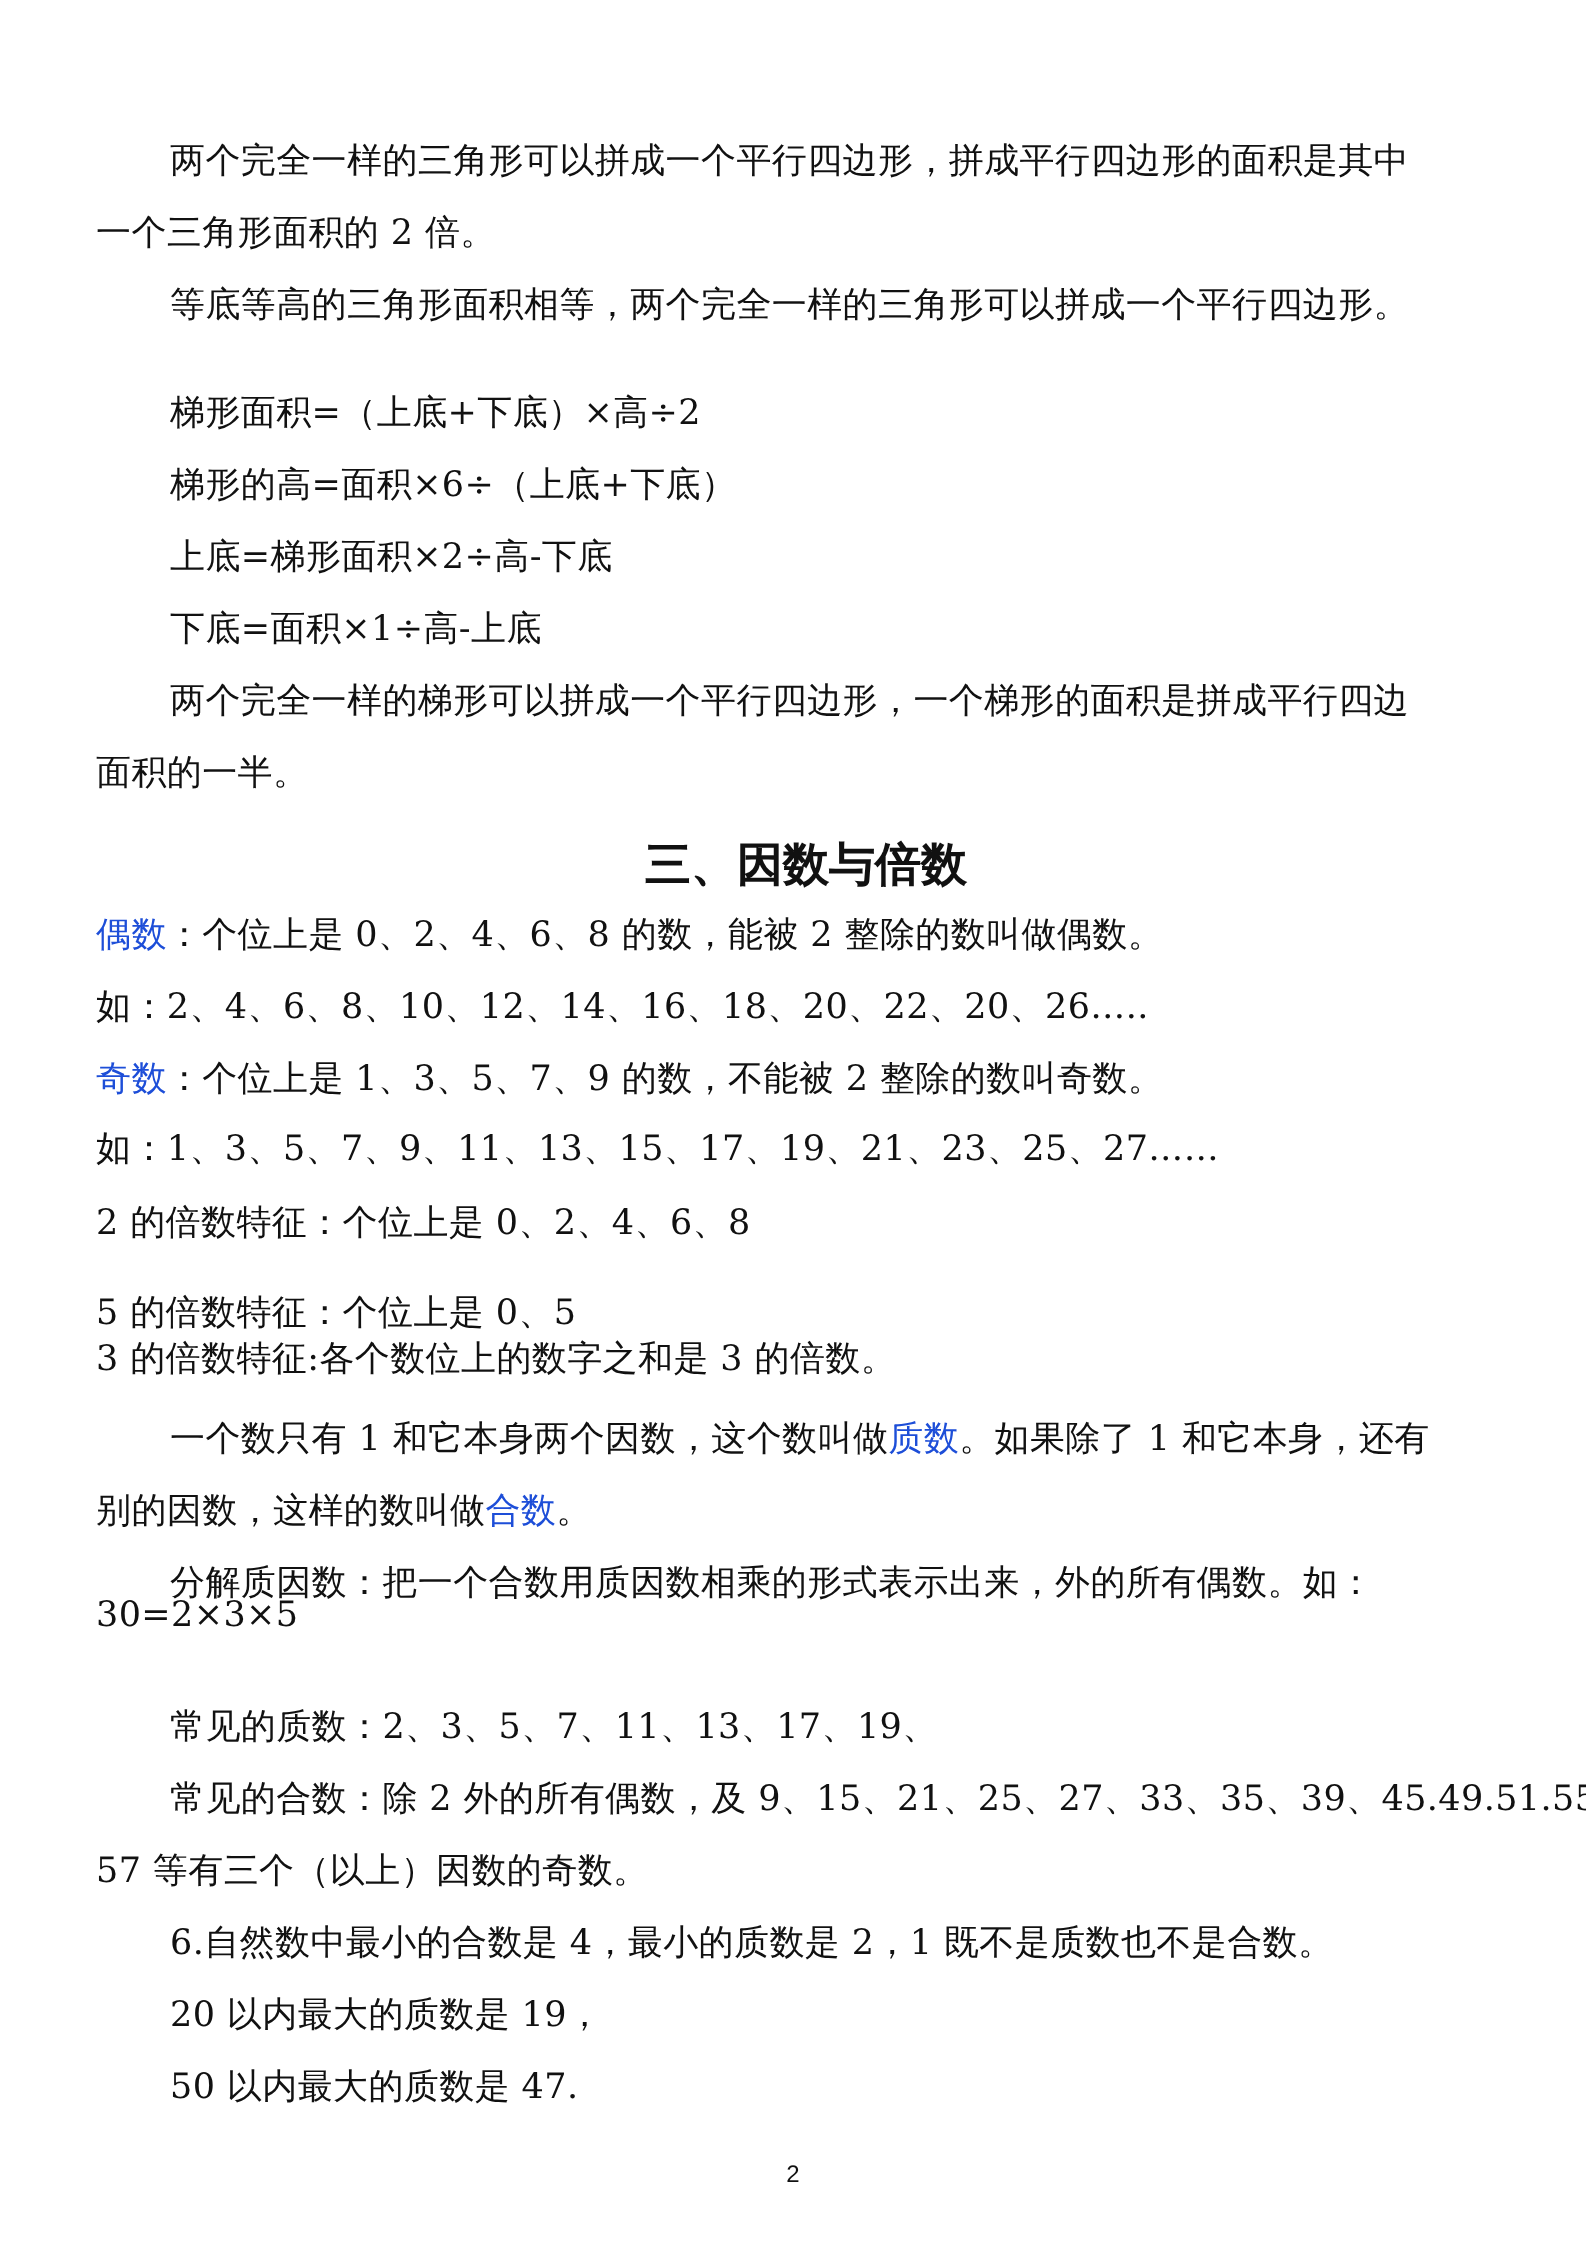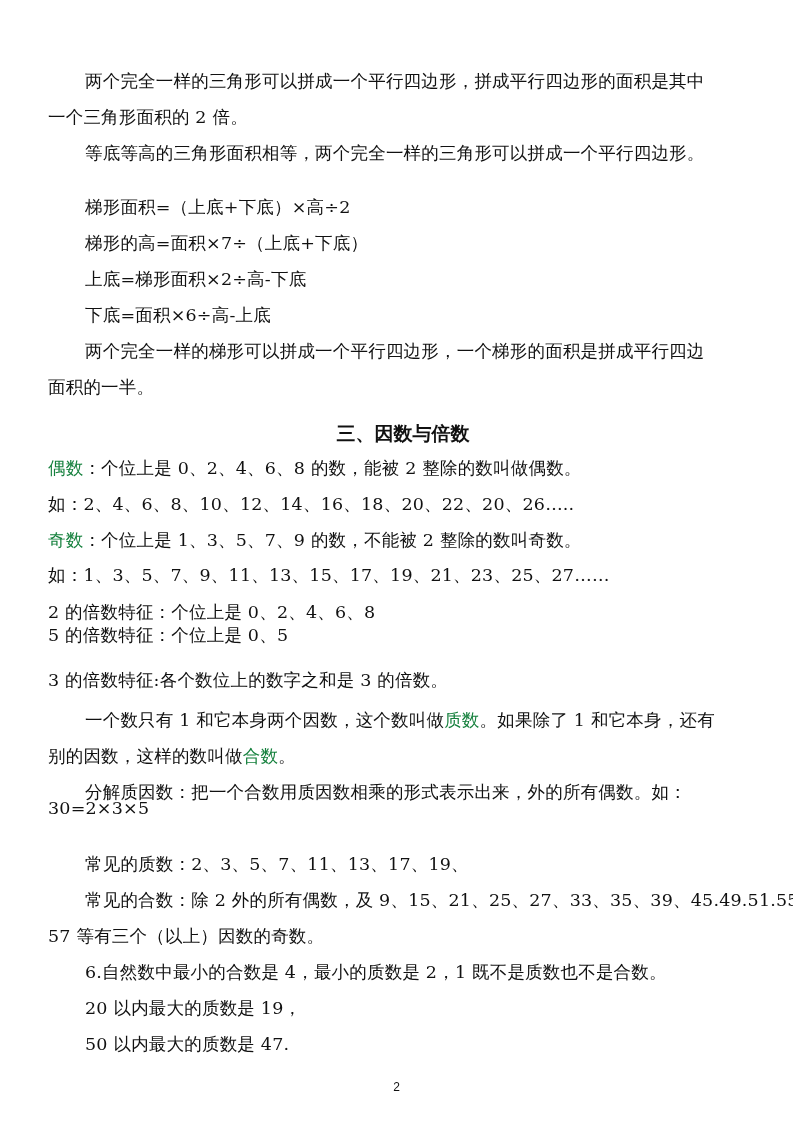--- a/index.html
+++ b/index.html
@@ -1,47 +1,47 @@
 <!DOCTYPE html>
 <html><head>
 <meta charset="utf-8">
 <style>
   html, body { margin: 0; padding: 0; background: #ffffff; }
   body { width: 793px; height: 1122px; position: relative; overflow: hidden;
          font-family: "DejaVu Serif", "Liberation Serif", serif; color: #111; }
   .page { position: absolute; left: 48px; top: 0; width: 710px; }
   .line { position: absolute; left: 0; font-size: 17.5px; line-height: 22px; white-space: nowrap; letter-spacing: 0.2px; }
   .indent { left: 37px; }
-  .heading { position: absolute; left: 0; width: 710px; text-align: center; font-size: 19px; font-weight: bold; line-height: 24px; }
-  .red { color: #15803d; }
+  .heading { position: absolute; left: 0; width: 710px; text-align: center; font-size: 23px; font-weight: bold; line-height: 24px; }
+  .red { color: #1d4ed8; }
   .pagenum { position: absolute; top: 1080px; left: 0; width: 793px; text-align: center; font-family: "Liberation Sans", sans-serif; font-size: 12px; }
 </style>
 </head>
 <body>
 
 <div class="page">
   <div class="line indent" style="top:70px">两个完全一样的三角形可以拼成一个平行四边形，拼成平行四边形的面积是其中</div>
   <div class="line" style="top:106px">一个三角形面积的 2 倍。</div>
   <div class="line indent" style="top:142px">等底等高的三角形面积相等，两个完全一样的三角形可以拼成一个平行四边形。</div>
 
   <div class="line indent" style="top:196px">梯形面积=（上底+下底）×高÷2</div>
-  <div class="line indent" style="top:232px">梯形的高=面积×7÷（上底+下底）</div>
+  <div class="line indent" style="top:232px">梯形的高=面积×6÷（上底+下底）</div>
   <div class="line indent" style="top:268px">上底=梯形面积×2÷高-下底</div>
-  <div class="line indent" style="top:304px">下底=面积×6÷高-上底</div>
+  <div class="line indent" style="top:304px">下底=面积×1÷高-上底</div>
   <div class="line indent" style="top:340px">两个完全一样的梯形可以拼成一个平行四边形，一个梯形的面积是拼成平行四边</div>
   <div class="line" style="top:376px">面积的一半。</div>
 
   <div class="heading" style="top:421px">三、因数与倍数</div>
 
   <div class="line" style="top:457px"><span class="red">偶数</span><span>：个位上是 0、2、4、6、8 的数，能被 2 整除的数叫做偶数。</span></div>
   <div class="line" style="top:493px">如：2、4、6、8、10、12、14、16、18、20、22、20、26…..</div>
   <div class="line" style="top:529px"><span class="red">奇数</span><span>：个位上是 1、3、5、7、9 的数，不能被 2 整除的数叫奇数。</span></div>
   <div class="line" style="top:564px">如：1、3、5、7、9、11、13、15、17、19、21、23、25、27……</div>
   <div class="line" style="top:601px">2 的倍数特征：个位上是 0、2、4、6、8</div>
-  <div class="line" style="top:624px">5 的倍数特征：个位上是 0、5</div>
+  <div class="line" style="top:646px">5 的倍数特征：个位上是 0、5</div>
   <div class="line" style="top:669px">3 的倍数特征:各个数位上的数字之和是 3 的倍数。</div>
 
   <div class="line indent" style="top:709px"><span>一个数只有 1 和它本身两个因数，这个数叫做</span><span class="red">质数</span><span>。如果除了 1 和它本身，还有</span></div>
   <div class="line" style="top:745px"><span>别的因数，这样的数叫做</span><span class="red">合数</span><span>。</span></div>
 
   <div class="line indent" style="top:781px">分解质因数：把一个合数用质因数相乘的形式表示出来，外的所有偶数。如：</div>
   <div class="line" style="top:797px">30=2×3×5</div>
   <div class="line indent" style="top:853px">常见的质数：2、3、5、7、11、13、17、19、</div>
   <div class="line indent" style="top:889px">常见的合数：除 2 外的所有偶数，及 9、15、21、25、27、33、35、39、45.49.51.55、</div>
   <div class="line" style="top:925px">57 等有三个（以上）因数的奇数。</div>

